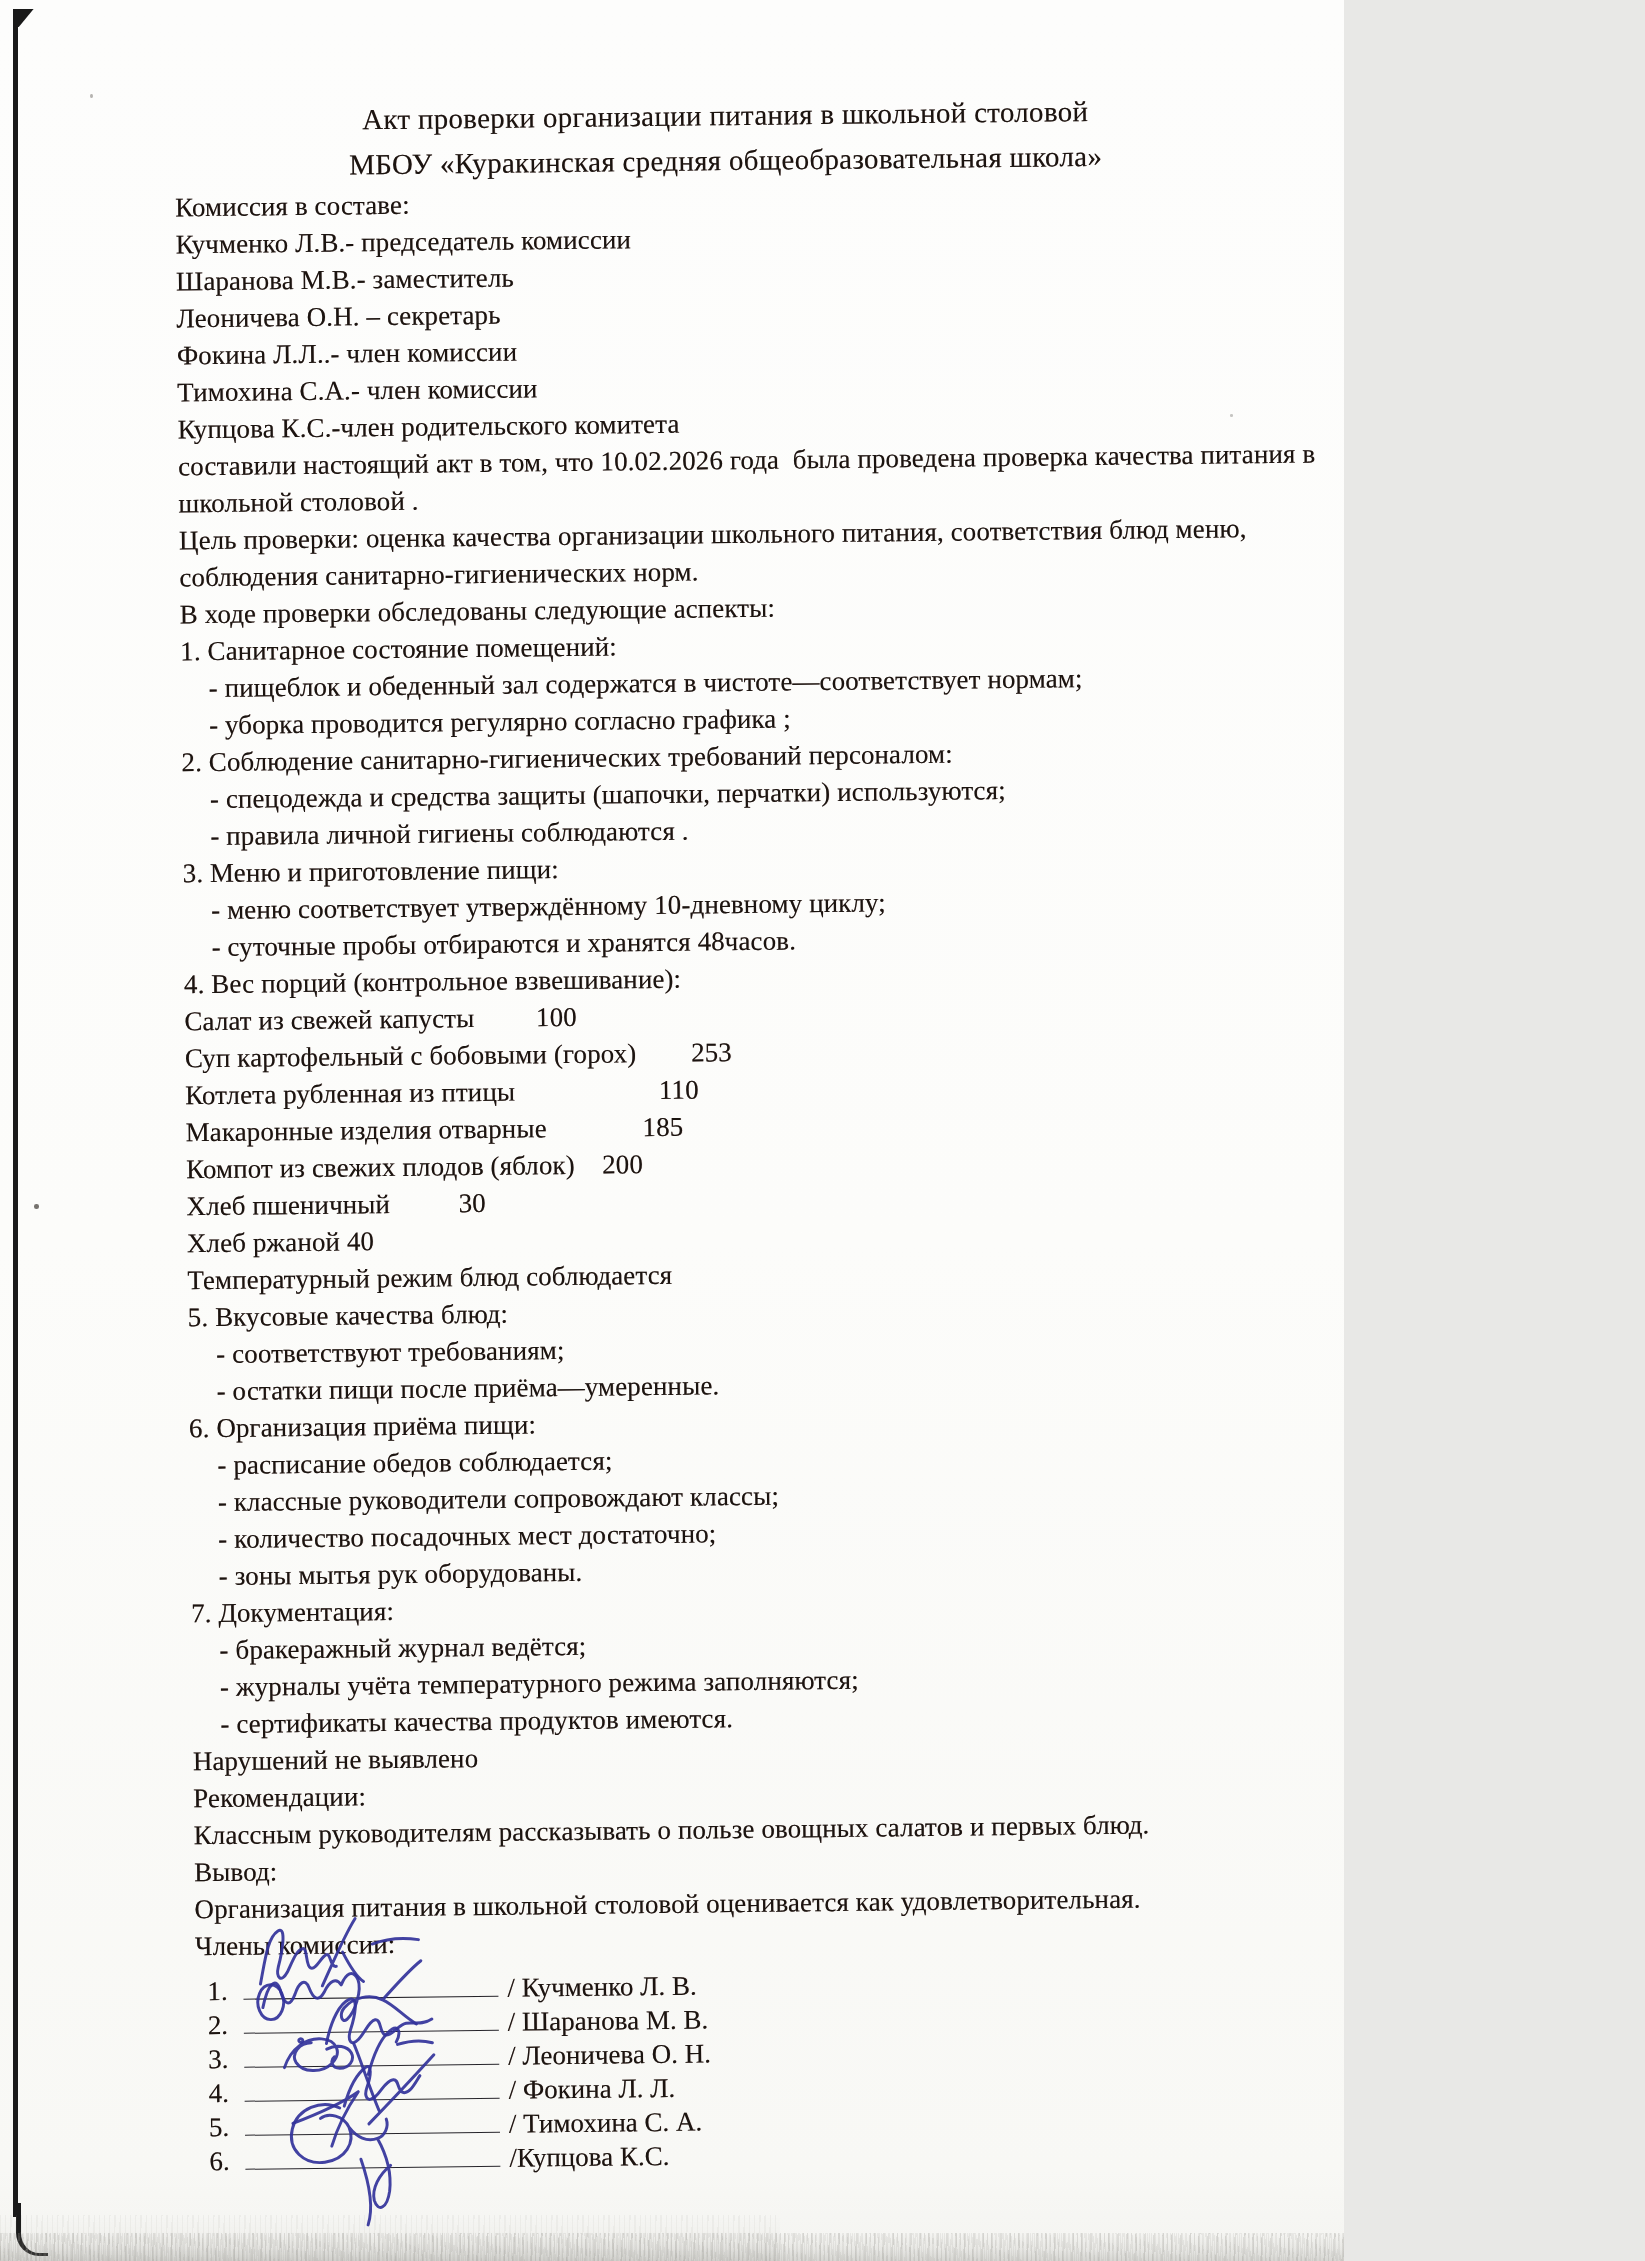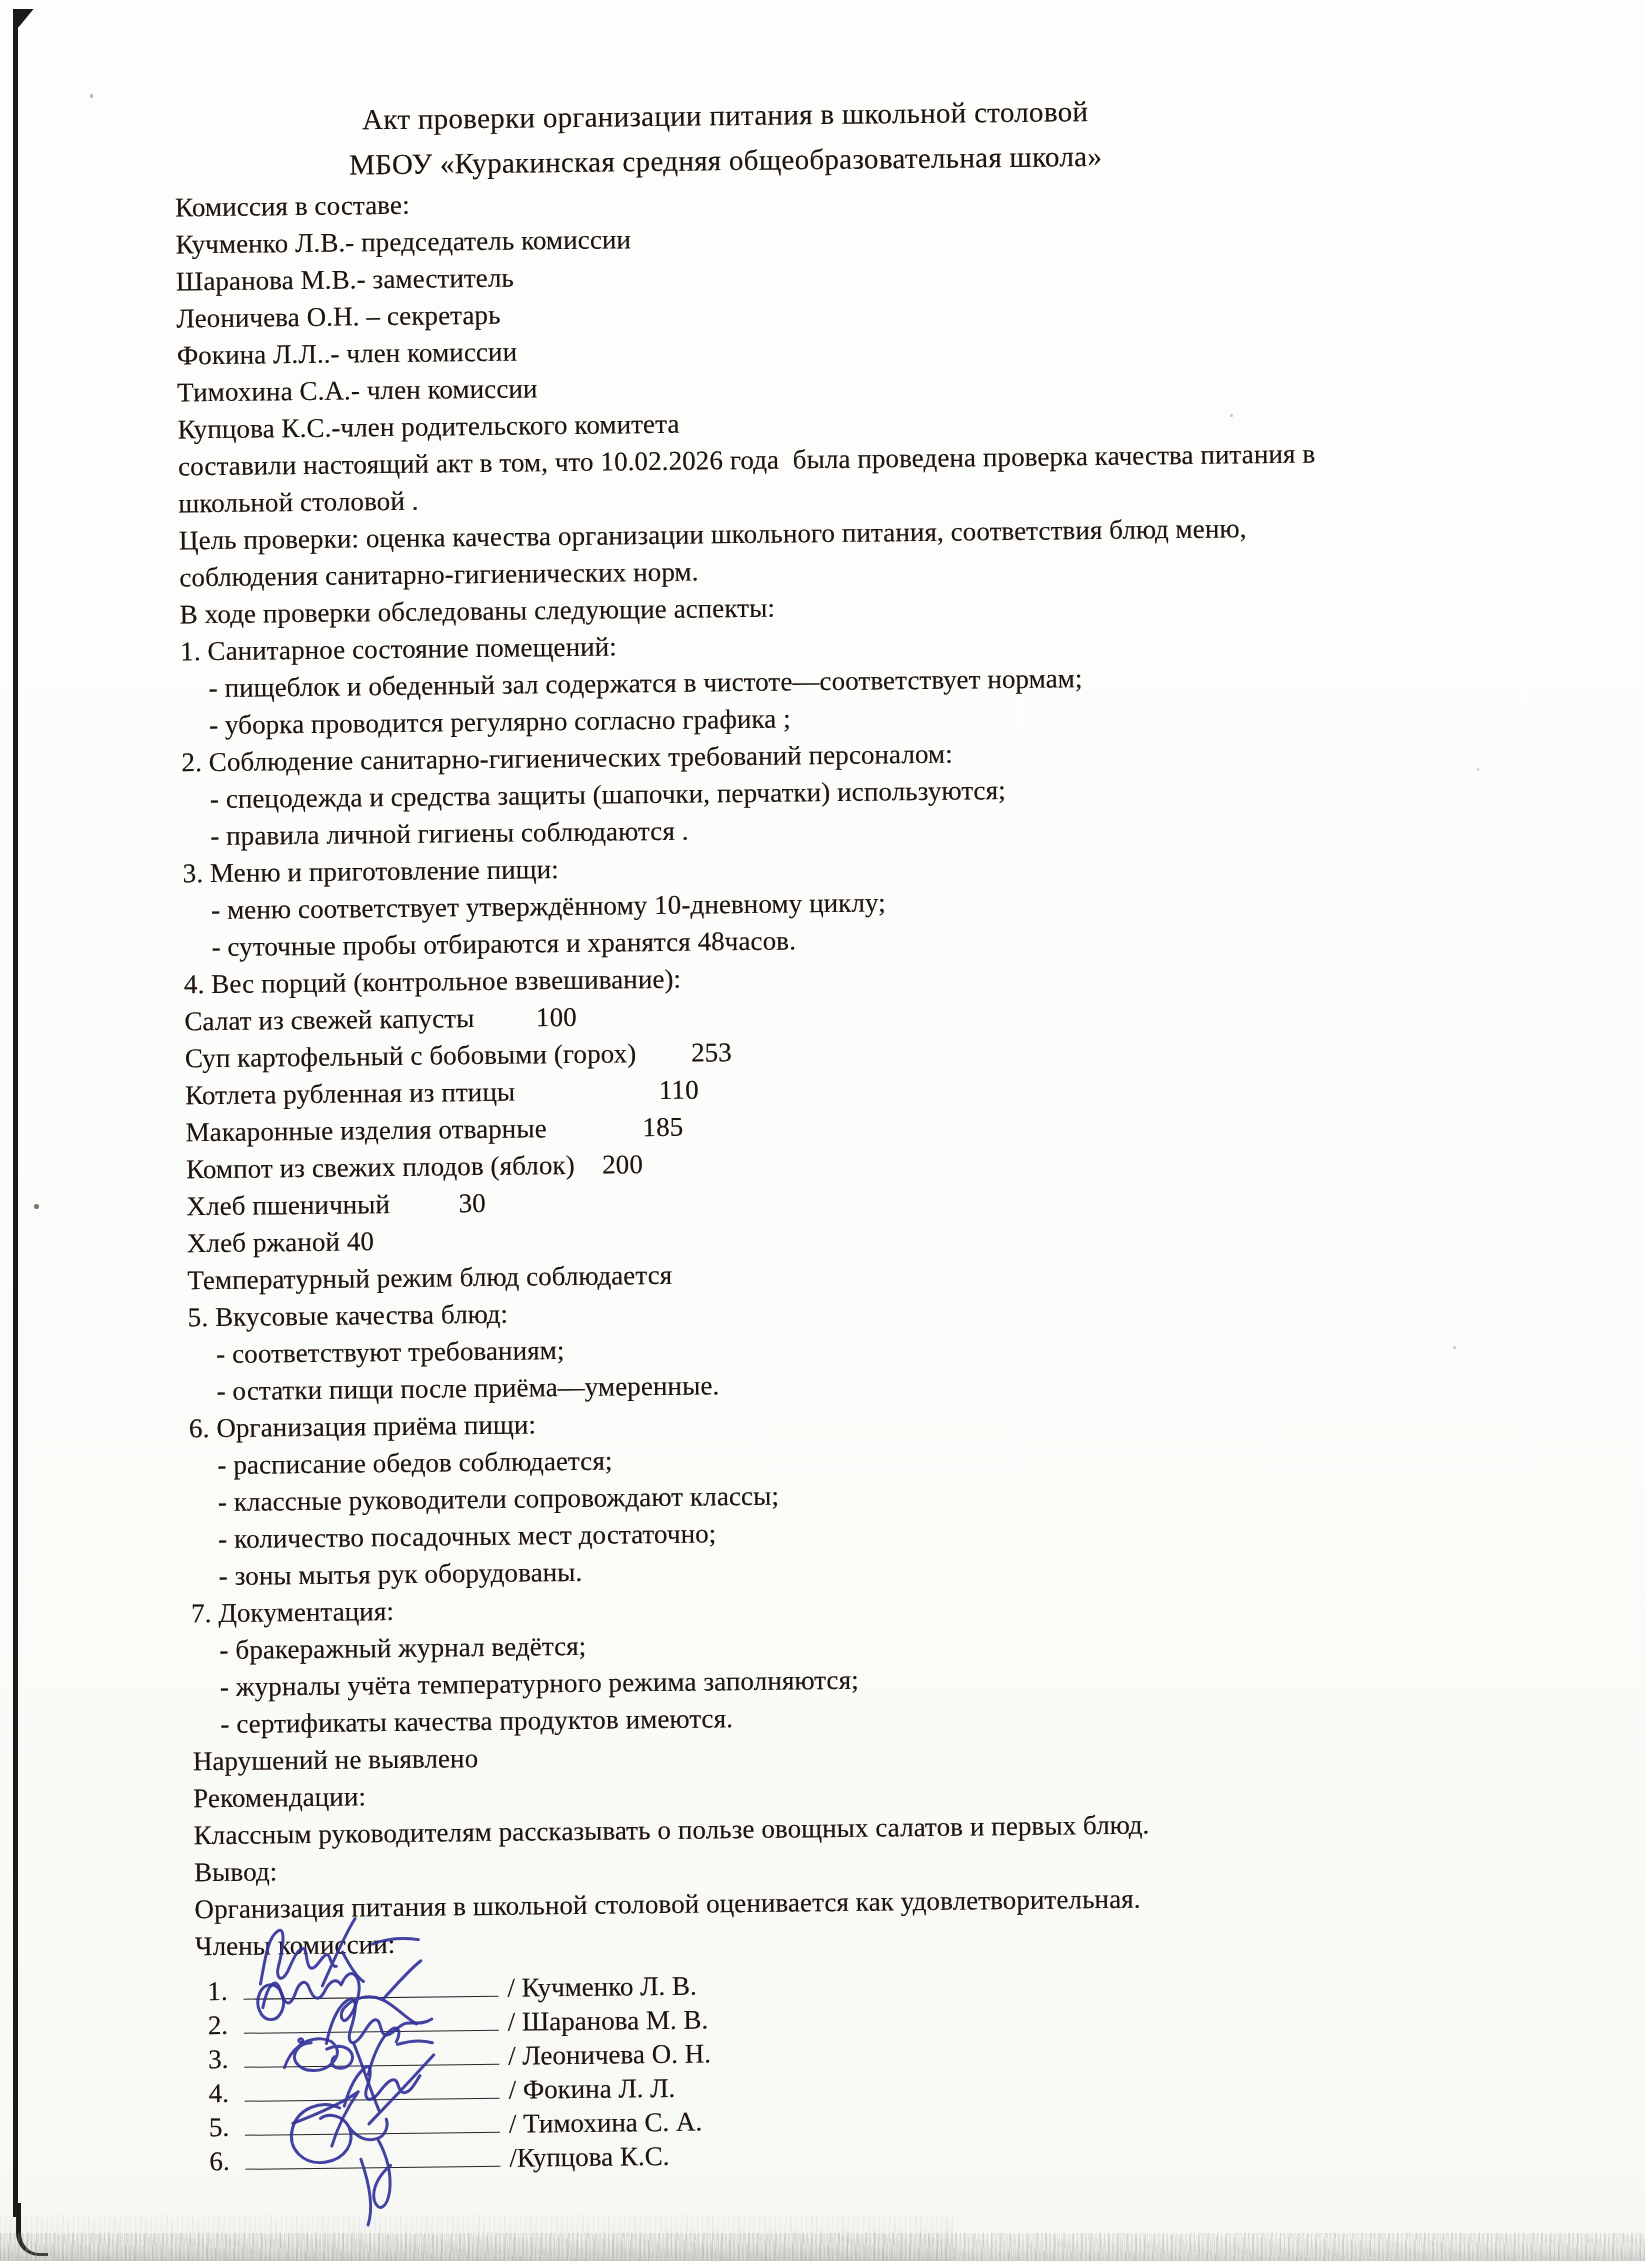--- a/index.html
+++ b/index.html
@@ -1,18 +1,18 @@
 <!DOCTYPE html>
 <html style="font-size:10.3px"><head>
 <meta charset="utf-8">
 <style>
   html,body{margin:0;padding:0;background:#e8e8e6;}
   .page{
     position:relative;
-    width:1645px;height:2261px;
+    width:1344px;height:2261px;
     background:linear-gradient(180deg,#fdfdfc 0%,#fcfcfa 55%,#f8f8f5 96%,#f4f4f1 100%);
     overflow:hidden;
     font-family:"Liberation Serif","DejaVu Serif",serif;
     color:#1b1410;
   }
   
   .scan-line{position:absolute;left:13px;top:11.6px;width:5.2px;height:2205px;background:#1a1a1a;}
   .scan-line-cap{position:absolute;left:13px;top:9px;width:20.6px;height:18px;background:#1a1a1a;
     clip-path:polygon(0 0,100% 0,28% 100%,0 100%);}
   .scan-line-hook{position:absolute;left:15.5px;top:2203px;width:27px;height:50px;

